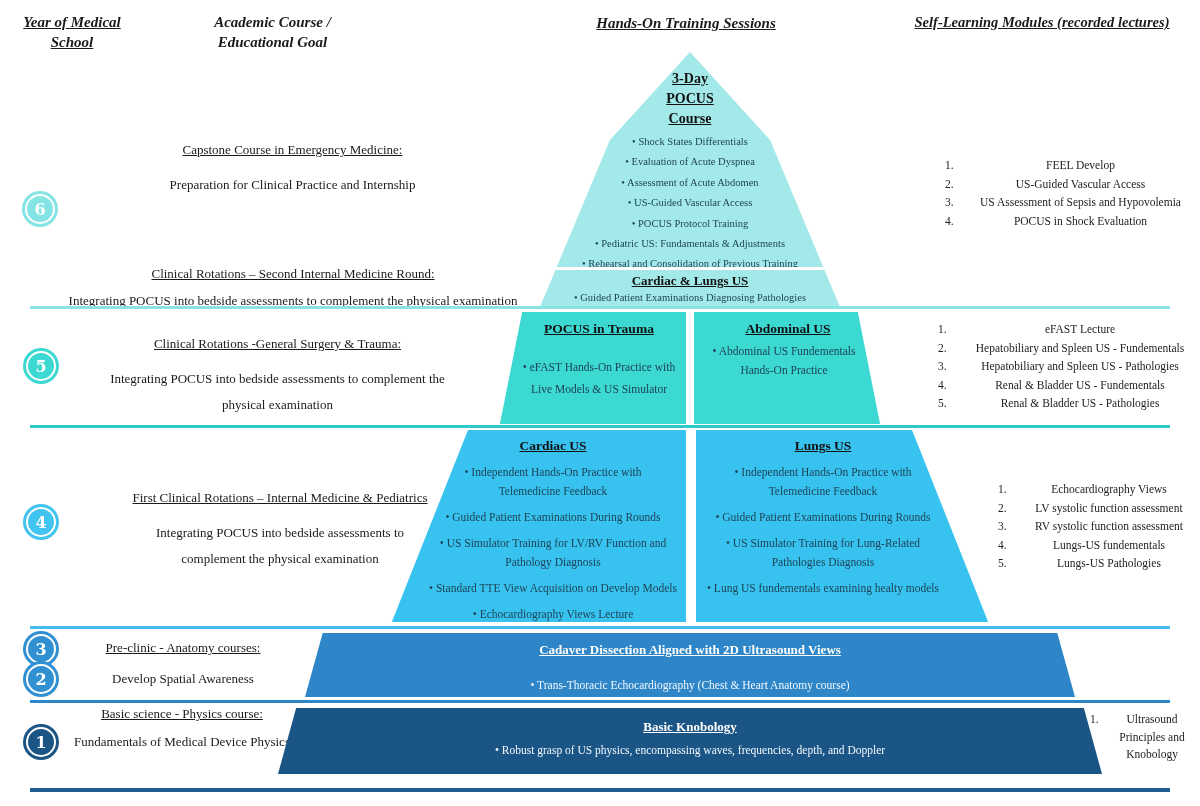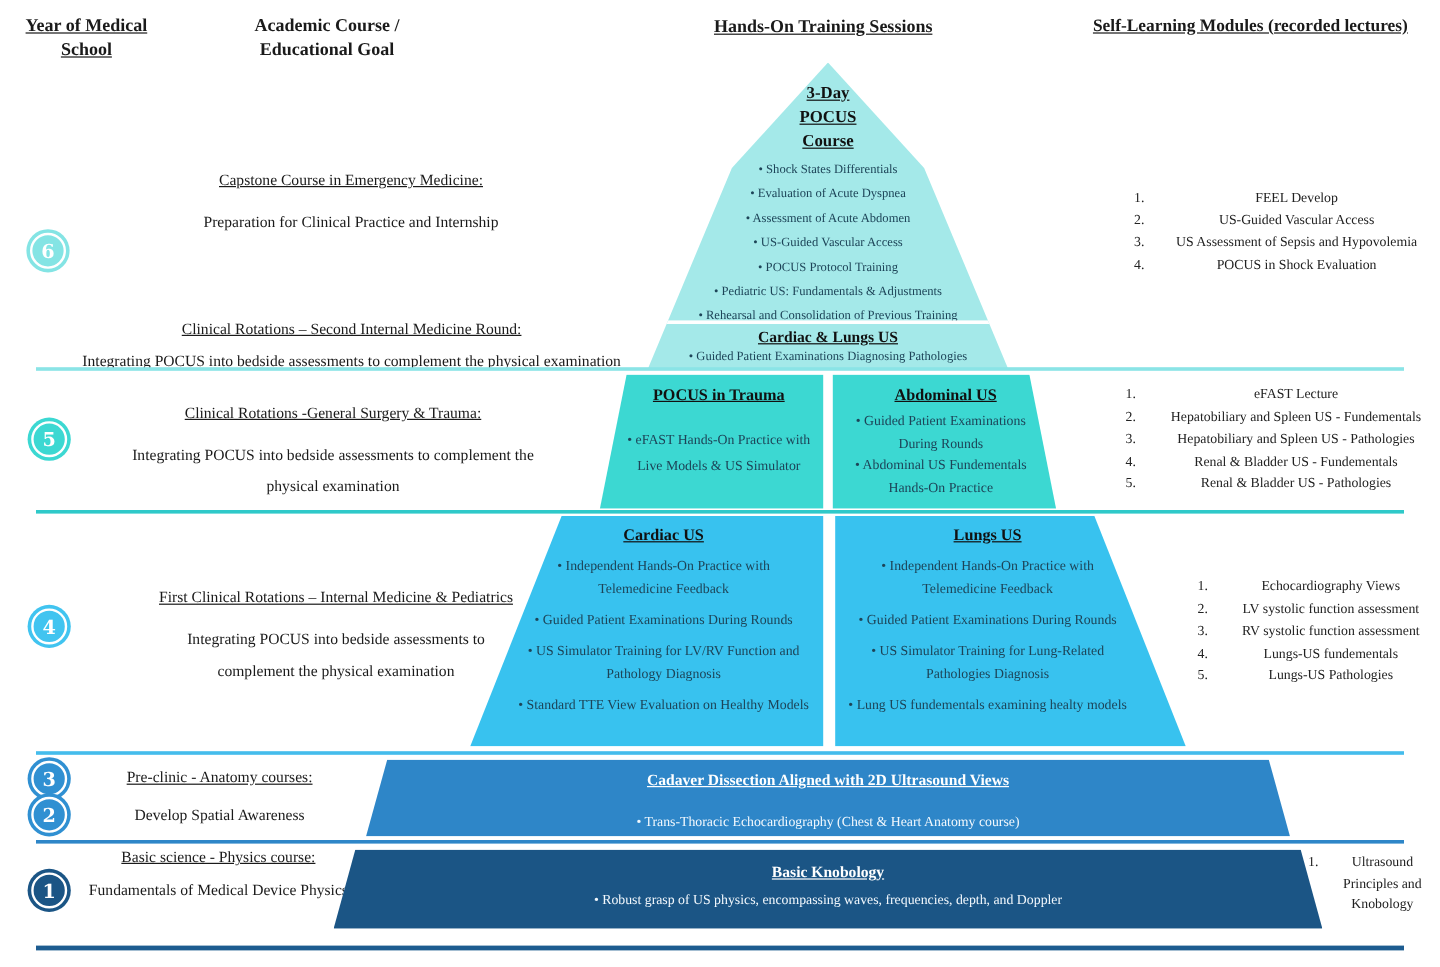--- a/index.html
+++ b/index.html
@@ -1,20 +1,20 @@
 <!DOCTYPE html>
 <html style="--tier6: #a4e9e9; --tier5: #3cd8d2; --tier4: #38c2ef; --tier32: #2e86c8; --tier1: #1b5585; --badge6: #84e4e4; --badge5: #3cd8d2; --badge4: #41c4f0; --badge32: #3090d2; --badge1: #1b5585; --line6: #8ae4e6; --line5: #2fc9c9; --line4: #44bcec; --line32: #2e86c8; --line1: #1d5c90;"><head>
 <meta charset="utf-8">
 <style>
   html,body{margin:0;padding:0;background:#fff;}
   .stage{position:relative;width:1200px;height:806px;background:#fff;overflow:hidden;
          font-family:"Liberation Serif", serif;color:#1a1a1a;}
 
   
-  .hdr{position:absolute;font-weight:bold;text-align:center;font-size:15px;line-height:1.35;}
+  .hdr{position:absolute;font-weight:bold;text-align:center;font-size:15px;line-height:1.35;font-style:italic;}
   .u{text-decoration:underline;}
   #hdr-year{left:8px;top:12px;width:128px;}
   #hdr-course{left:185px;top:12px;width:175px;white-space:pre-line;}
   #hdr-handson{left:566px;top:13px;width:240px;}
   #hdr-selflearn{left:882px;top:13px;width:320px;font-size:14.5px;}
 
   
   .lc{position:absolute;text-align:center;font-size:13px;line-height:20px;}
   .lc .h{text-decoration:underline;}
   .lc .b{margin-top:12px;white-space:pre-line;line-height:26px;}
@@ -176,38 +176,37 @@
     <div class="t5box" id="t5L">
       <div class="t-title">POCUS in Trauma</div>
       <div class="blist">
         <div class="bul">eFAST Hands-On Practice with
 Live Models &amp; US Simulator</div>
       </div>
     </div>
     <div class="t5box" id="t5R">
       <div class="t-title">Abdominal US</div>
       <div class="blist">
-        <div class="bul">Guided Patient Examinations
-During Rounds</div>
         <div class="bul">Abdominal US Fundementals
 Hands-On Practice</div>
       </div>
     </div>
   </div>
 
   <div class="tier" id="tier4">
     <div class="t4box" id="t4L">
       <div class="t-title">Cardiac US</div>
       <div class="blist">
         <div class="bul">Independent Hands-On Practice with
 Telemedicine Feedback</div>
         <div class="bul">Guided Patient Examinations During Rounds</div>
         <div class="bul">US Simulator Training for LV/RV Function and
 Pathology Diagnosis</div>
-        <div class="bul">Standard TTE View Evaluation on Healthy Models</div>
+        <div class="bul">Standard TTE View Acquisition on Develop Models</div>
+        <div class="bul">Echocardiography Views Lecture</div>
       </div>
     </div>
     <div class="t4box" id="t4R">
       <div class="t-title">Lungs US</div>
       <div class="blist">
         <div class="bul">Independent Hands-On Practice with
 Telemedicine Feedback</div>
         <div class="bul">Guided Patient Examinations During Rounds</div>
         <div class="bul">US Simulator Training for Lung-Related
 Pathologies Diagnosis</div>

